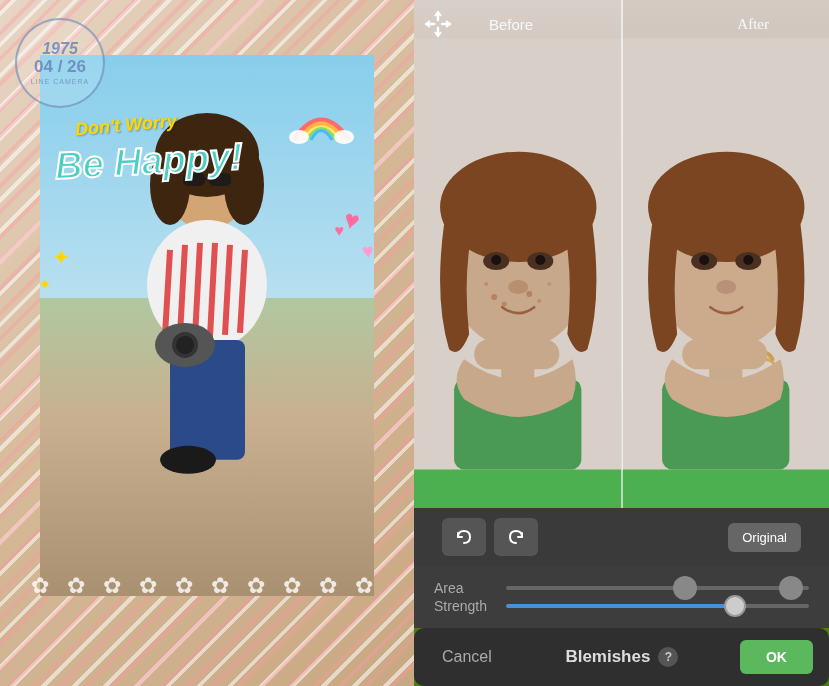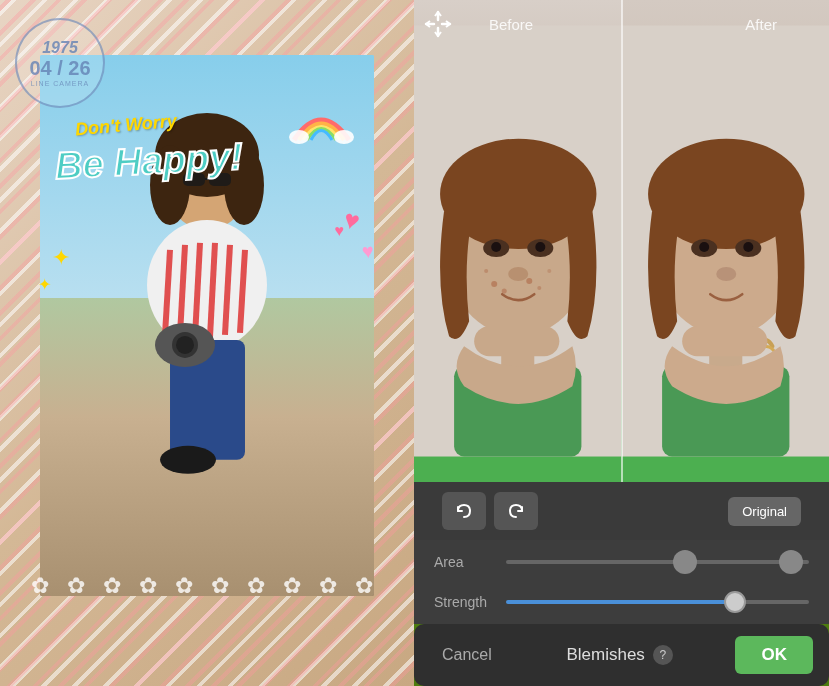--- a/index.html
+++ b/index.html
@@ -92,21 +92,21 @@
       justify-content: center;
     }
     .stamp-year {
       font-size: 16px;
       font-weight: 700;
       color: rgba(100,130,180,0.8);
       font-style: italic;
       line-height: 1;
     }
     .stamp-date {
-      font-size: 20px;
+      font-size: 17px;
       font-weight: 700;
       color: rgba(100,130,180,0.8);
       line-height: 1.2;
     }
     .stamp-text {
       font-size: 7px;
       color: rgba(100,130,180,0.7);
       letter-spacing: 1px;
     }
 
@@ -175,21 +175,21 @@
 
     .before-label, .after-label {
       position: absolute;
       top: 16px;
       color: rgba(255,255,255,0.85);
       font-size: 15px;
       font-weight: 400;
       z-index: 5;
     }
     .before-label { left: 75px; }
-    .after-label { right: 52px; }
+    .after-label { right: 60px; font-family: Liberation Serif, serif; }
 
     
     .photo-before {
       position: absolute;
       top: 0; left: 0;
       width: 50%;
       height: 100%;
       overflow: hidden;
     }
     .photo-after {
@@ -273,21 +273,21 @@
 
     
     .controls-panel {
       background: #3d3d3d;
       padding: 14px 20px;
     }
 
     .control-row {
       display: flex;
       align-items: center;
-      margin-bottom: 24px;
+      margin-bottom: 2px;
     }
     .control-row:last-child { margin-bottom: 0; justify-content: space-between; }
 
     .control-label {
       color: #aaa;
       font-size: 14px;
       width: 72px;
       flex-shrink: 0;
     }
 
@@ -353,42 +353,42 @@
       border: none;
       color: #aaa;
       font-size: 16px;
       cursor: pointer;
       padding: 8px 12px;
     }
 
     .blemishes-label {
       color: #ddd;
       font-size: 17px;
-      font-weight: 400;
+      font-weight: 700;
       display: flex;
       gap: 8px;
     }
     .help-icon {
       width: 20px;
       height: 20px;
       background: #555;
       border-radius: 50%;
       display: inline-flex;
       align-items: center;
       justify-content: center;
       font-size: 12px;
       color: #ccc;
     }
 
     .ok-btn {
       background: #5cb85c;
       border: none;
       border-radius: 6px;
       color: #fff;
-      font-size: 17px;
+      font-size: 14px;
       font-weight: 600;
       padding: 9px 26px;
       cursor: pointer;
     }
 
     
     .move-icon {
       position: absolute;
       top: 10px;
       left: 10px;

